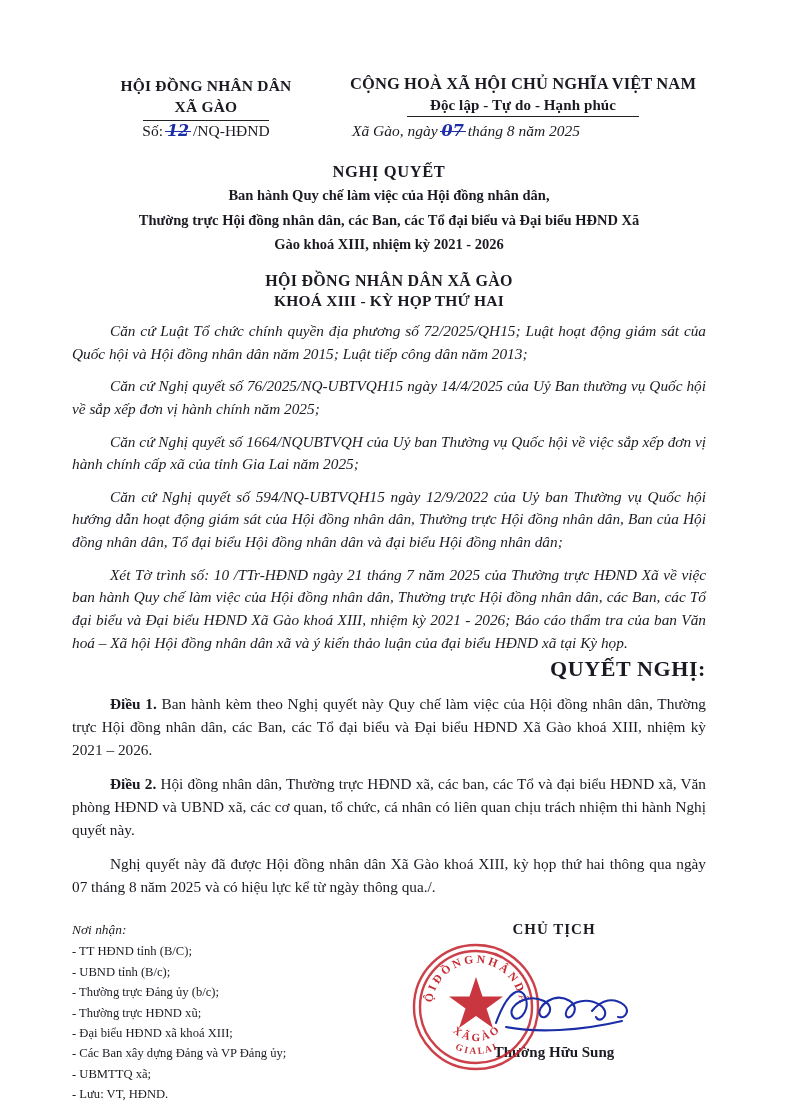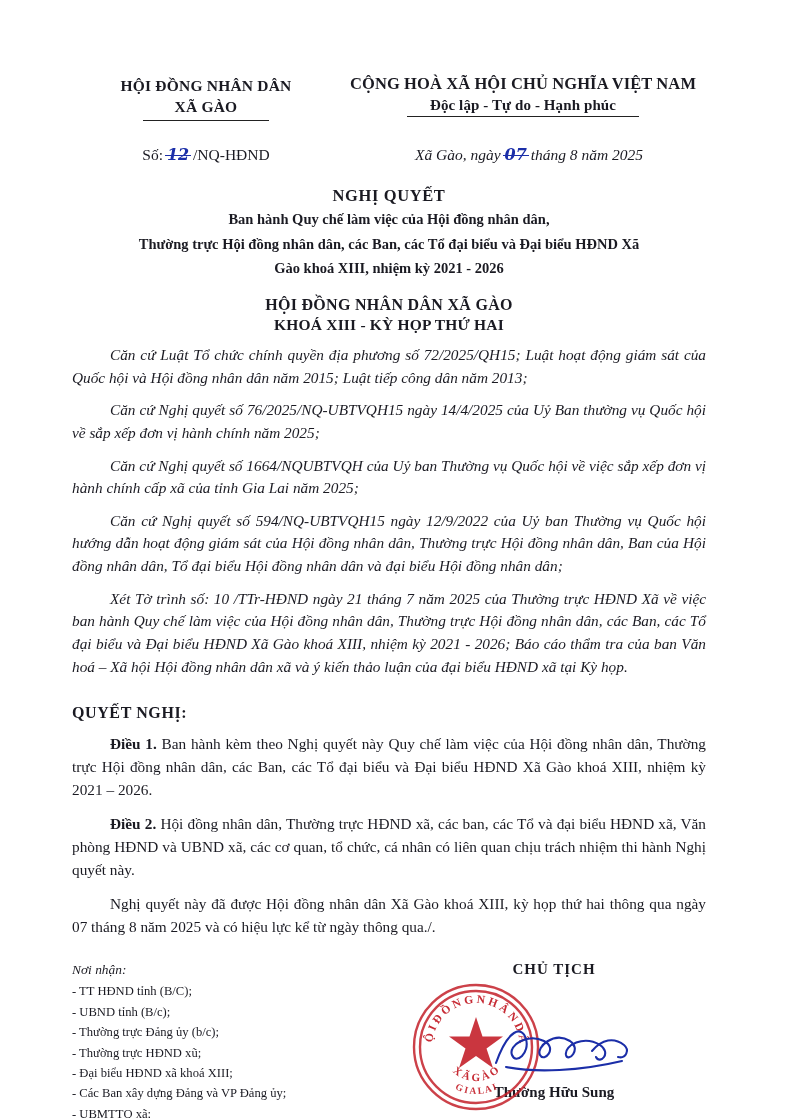--- a/index.html
+++ b/index.html
@@ -61,32 +61,30 @@
     background: #222;
     margin: 2px auto 0;
   }
   .rule-left { width: 126px; }
   .rule-right { width: 232px; }
 
   
   .numline {
     display: flex;
     align-items: baseline;
-    margin-top: 24px;
     gap: 12px;
   }
   .numline .left {
     width: 268px;
     text-align: center;
     font-size: 15.5px;
     white-space: nowrap;
   }
   .numline .right {
     flex: 1;
-    text-align: center;
     font-size: 15.5px;
     font-style: italic;
   }
   .hand {
     font-family: "DejaVu Serif", serif;
     color: #1b2ea8;
     font-style: italic;
     font-weight: bold;
     font-size: 16px;
     position: relative;
@@ -135,25 +133,25 @@
   
   .body-italic p {
     font-style: italic;
     font-size: 15.3px;
     line-height: 1.48;
     text-align: justify;
     margin: 10px 0 0;
     text-indent: 38px;
   }
   .resolve-head {
-    text-align: left;
-    font-weight: bold;
-    font-size: 16px;
+    text-align: right;
+    font-weight: bold;
+    font-size: 22px;
     letter-spacing: .6px;
-    margin-top: 26px;
+    margin-top: 2px;
   }
   .body-normal p {
     font-size: 15.3px;
     line-height: 1.5;
     text-align: justify;
     margin: 11px 0 0;
     text-indent: 38px;
   }
   .body-normal p b { font-weight: bold; }
 

